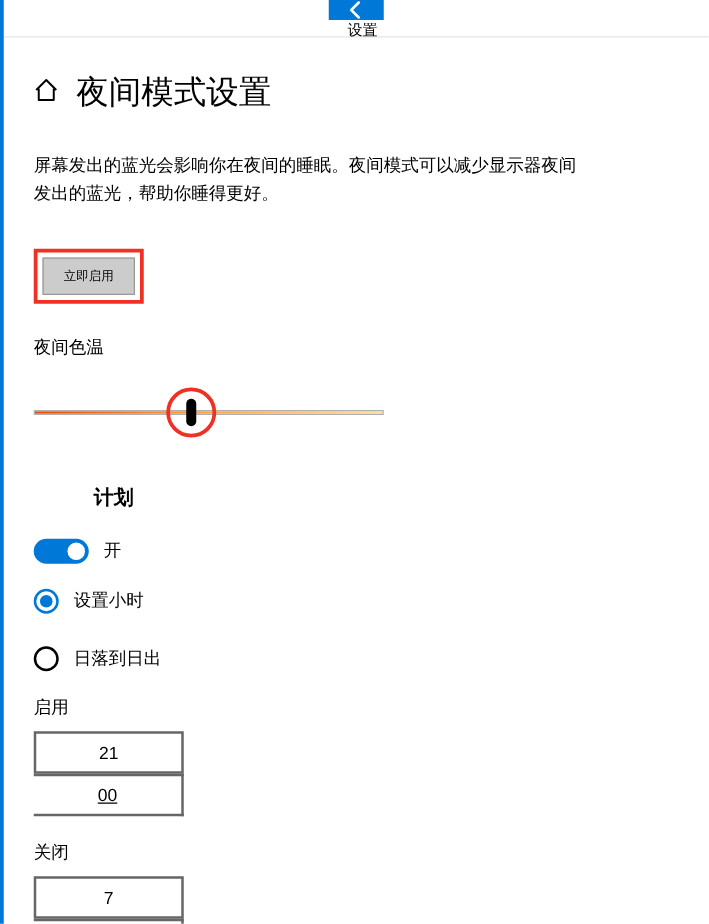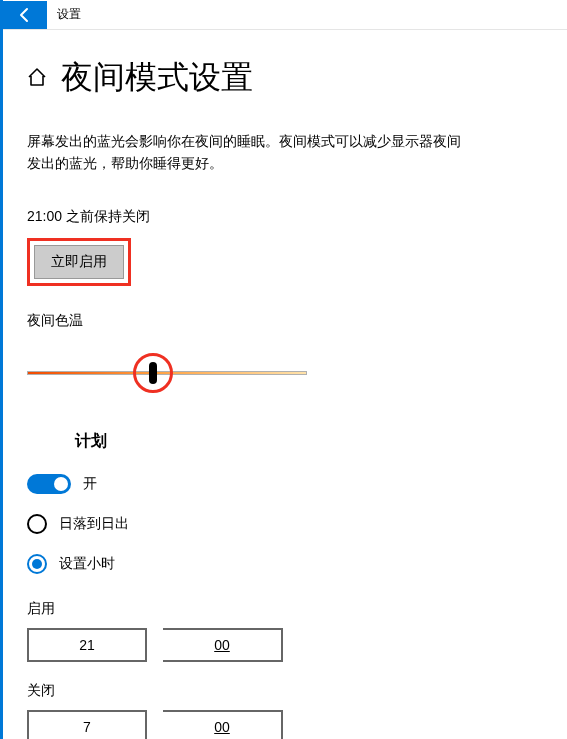--- a/index.html
+++ b/index.html
@@ -11,20 +11,21 @@
     width: 567px;
     height: 739px;
     overflow: hidden;
     border-left: 3px solid #0078d7;
   }
   .titlebar {
     height: 30px;
     display: flex;
     align-items: center;
     border-bottom: 1px solid #e5e5e5;
+    flex-direction: column;
   }
   .back-btn {
     width: 44px;
     height: 28px;
     background: #0078d7;
     color: #fff;
     display: flex;
     align-items: center;
     justify-content: center;
     cursor: pointer;
@@ -39,21 +40,21 @@
   .content {
     padding: 26px 24px 0 24px;
   }
   .page-header {
     display: flex;
     align-items: center;
     margin-bottom: 30px;
   }
   .home-icon { margin-right: 14px; }
   .page-title {
-    font-size: 32px;
+    font-size: 26px;
     font-weight: 400;
   }
 
   .desc {
     font-size: 14px;
     line-height: 1.6;
     max-width: 440px;
     margin-bottom: 33px;
   }
 
@@ -65,21 +66,21 @@
   .btn-wrap {
     display: inline-block;
     border: 3px solid #ef3022;
     padding: 4px;
     margin-bottom: 26px;
   }
   .btn {
     display: inline-block;
     background: #cccccc;
     color: #000;
-    font-size: 14px;
+    font-size: 10px;
     padding: 7px 16px;
     border: 1px solid #999;
     cursor: pointer;
   }
 
   .section-label {
     font-size: 14px;
     margin-bottom: 29px;
   }
 
@@ -172,22 +173,23 @@
   .radio.sel::after {
     content: "";
     width: 10px;
     height: 10px;
     background: #0078d7;
     border-radius: 50%;
   }
 
   .time-row {
     display: flex;
-    gap: 16px;
+    gap: 0;
     margin-bottom: 20px;
+    flex-direction: column;
   }
   .time-box {
     width: 120px;
     height: 34px;
     border: 2px solid #666;
     display: flex;
     align-items: center;
     justify-content: center;
     font-size: 14px;
     cursor: pointer;
@@ -220,21 +222,20 @@
     <span class="home-icon">
       <svg width="20" height="20" viewBox="0 0 20 20">
         <path d="M2 10 L10 2 L18 10 M4 9 V18 H16 V9" stroke="#000" stroke-width="1.6" fill="none" stroke-linejoin="round"></path>
       </svg>
     </span>
     <h1 class="page-title">夜间模式设置</h1>
   </div>
 
   <p class="desc">屏幕发出的蓝光会影响你在夜间的睡眠。夜间模式可以减少显示器夜间发出的蓝光，帮助你睡得更好。</p>
 
-  <div class="status-line">21:00 之前保持关闭</div>
 
   <div class="btn-wrap">
     <div class="btn">立即启用</div>
   </div>
 
   <div class="section-label">夜间色温</div>
   <div class="slider-area">
     <div class="slider-track"></div>
     <div class="slider-thumb"></div>
     <div class="thumb-ring"></div>
@@ -242,28 +243,28 @@
 
   <h2 class="subheading">计划</h2>
 
   <div class="row">
     <div class="toggle">
       <div class="toggle-knob"></div>
     </div>
     <span>开</span>
   </div>
 
+  <div class="row" style="margin-bottom:26px;">
+    <div class="radio sel"></div>
+    <span>设置小时</span>
+  </div>
+
   <div class="row">
     <div class="radio"></div>
     <span>日落到日出</span>
-  </div>
-
-  <div class="row" style="margin-bottom:26px;">
-    <div class="radio sel"></div>
-    <span>设置小时</span>
   </div>
 
   <div class="field-label">启用</div>
   <div class="time-row">
     <div class="time-box">21</div>
     <div class="time-box">00</div>
   </div>
 
   <div class="field-label">关闭</div>
   <div class="time-row">

